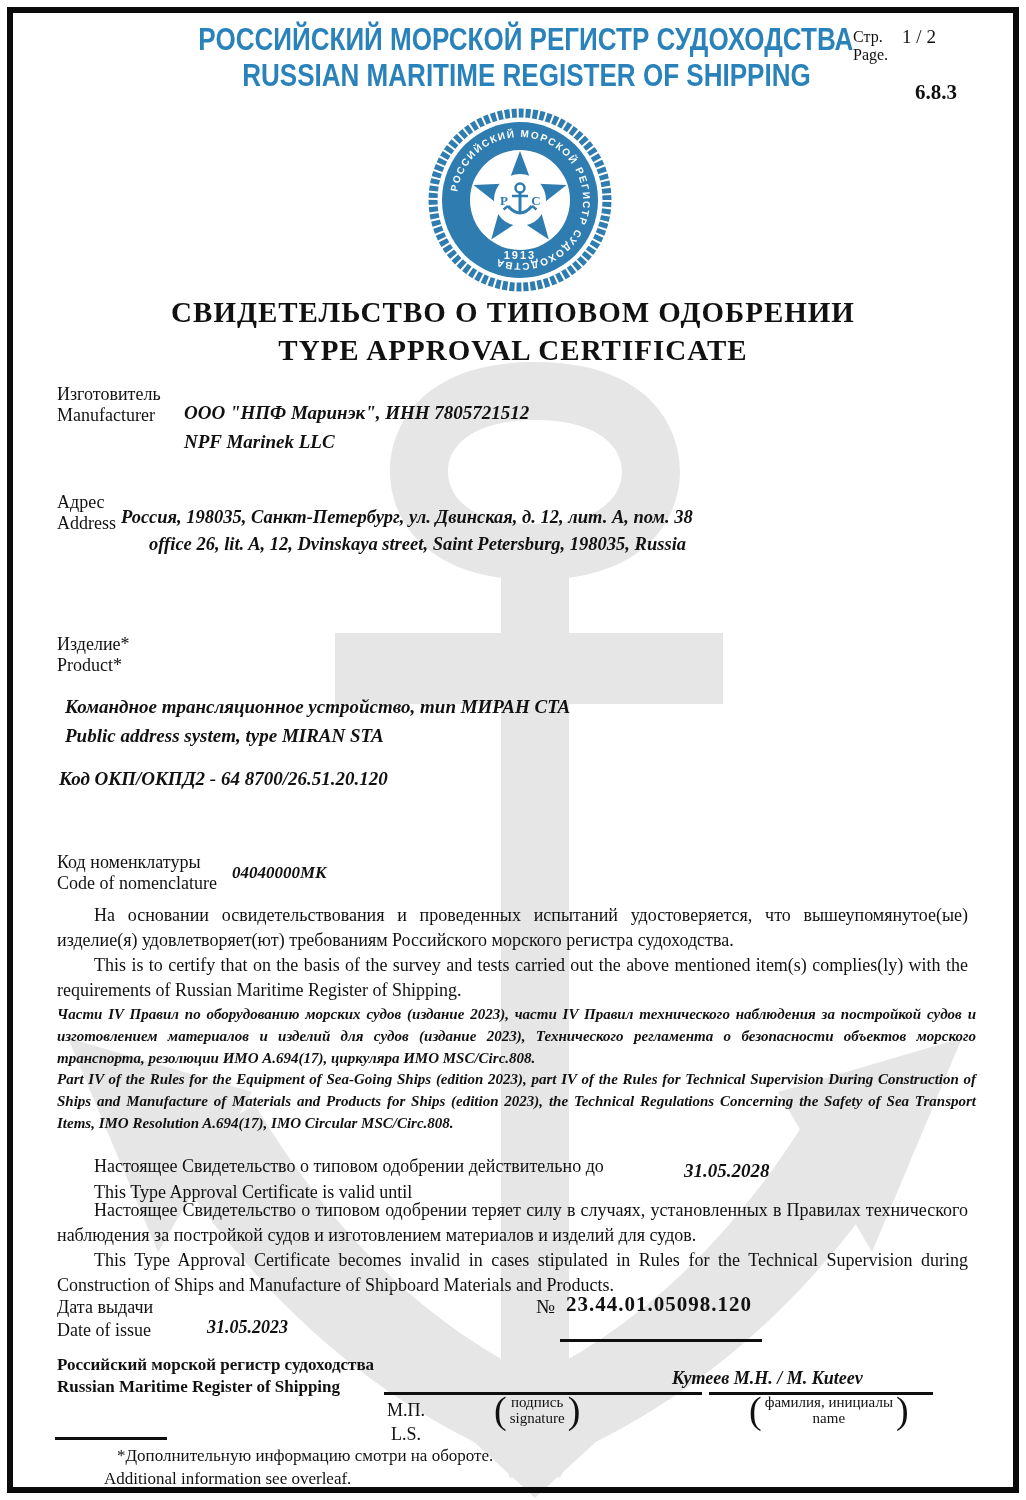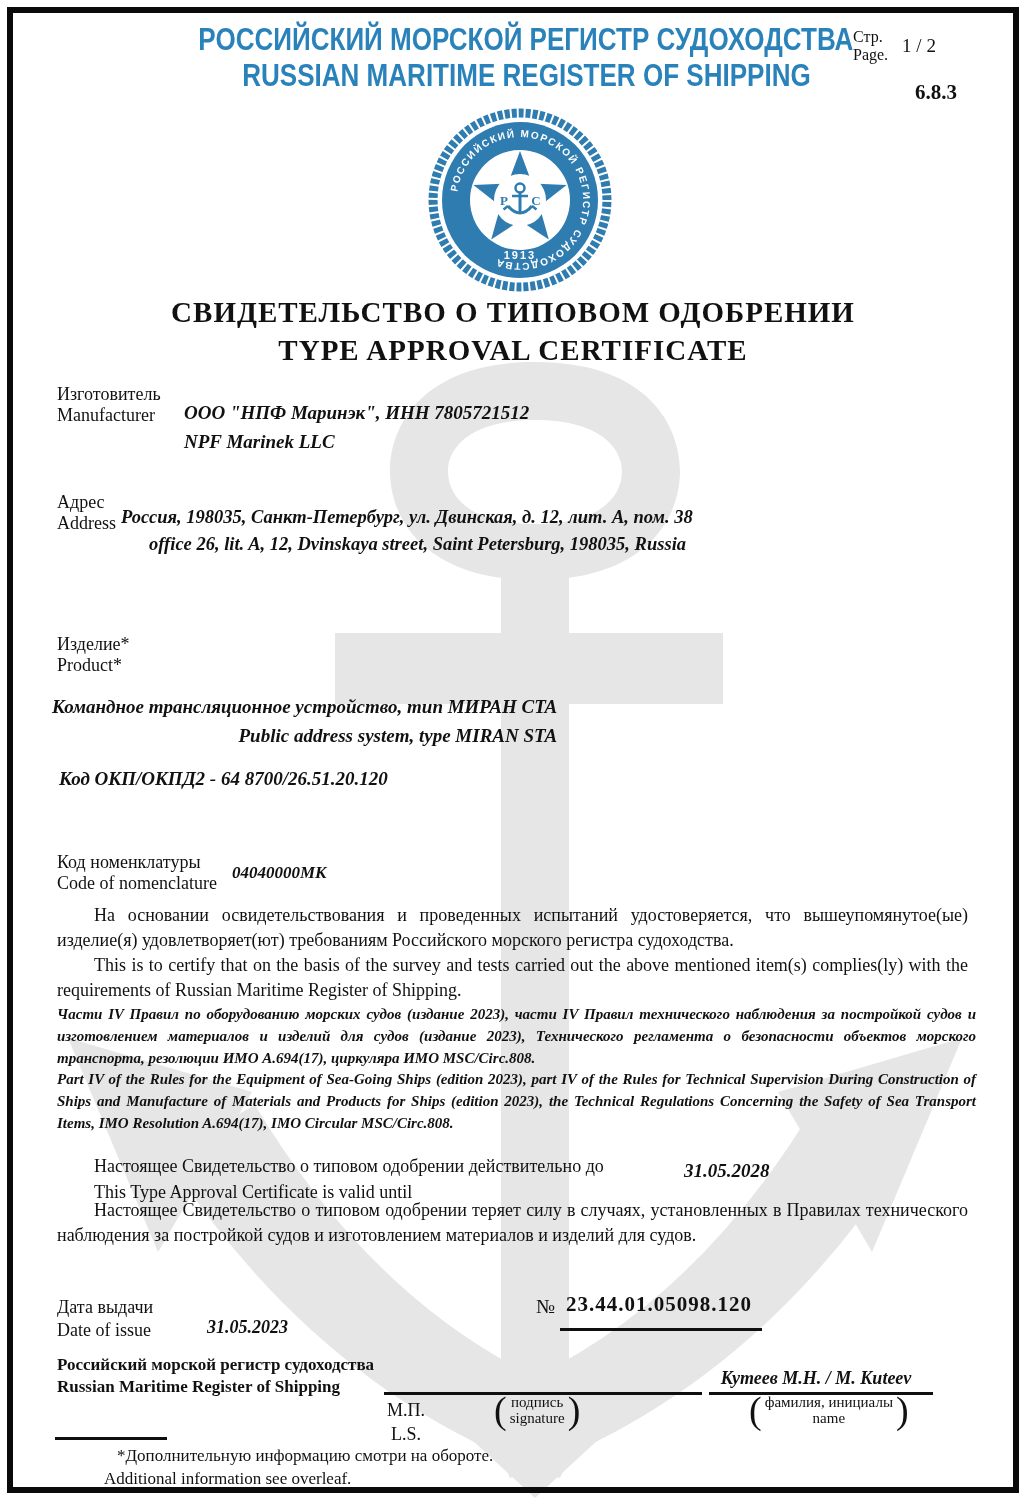--- a/index.html
+++ b/index.html
@@ -4,35 +4,35 @@
 <style>
   html,body{margin:0;padding:0;background:#fff;}
   .page{position:relative;width:1026px;height:1500px;background:#fff;overflow:hidden;
         font-family:"Liberation Serif","DejaVu Serif",serif;color:#111;}
   .frame{position:absolute;left:7px;top:7px;right:7px;bottom:7px;border:6px solid #0a0a0a;pointer-events:none;z-index:3;}
   .wm{position:absolute;left:0;top:0;width:1026px;height:1500px;z-index:0;}
   .layer{position:absolute;z-index:1;}
   .blue-head{left:0;right:0;text-align:center;color:#2a82ba;font-family:"Liberation Sans","DejaVu Sans",sans-serif;
              font-weight:bold;font-size:31px;line-height:32px;}
   .blue-head span{display:inline-block;transform:scaleX(0.84);transform-origin:center;white-space:nowrap;}
-  .pageinfo{display:flex;align-items:center;gap:14px;font-size:16px;line-height:18px;}
+  .pageinfo{display:flex;align-items:flex-start;gap:14px;font-size:16px;line-height:18px;}
   .formcode{font-weight:bold;font-size:21px;}
   .doc-title{left:14px;right:14px;text-align:center;font-weight:bold;font-size:29px;letter-spacing:1px;white-space:nowrap;}
   .lbl{font-size:18px;line-height:21px;}
   .val{font-weight:bold;font-style:italic;font-size:19px;line-height:29px;}
   .para{width:911px;font-size:18px;line-height:25px;text-align:justify;}
   .para p{margin:0;text-indent:37px;}
   .rules{width:919px;font-size:15px;line-height:21.8px;text-align:justify;font-weight:bold;font-style:italic;}
   .rules p{margin:0;}
   .bold-noital{font-weight:bold;font-size:17px;line-height:22px;}
   .hline{background:#0f0f0f;height:3px;}
   .paren-group{display:flex;align-items:center;}
   .paren{font-size:38px;font-weight:400;line-height:30px;}
   .paren-col{text-align:center;font-size:15px;line-height:16px;padding:0 3px;}
-  .numline{font-weight:bold;font-size:21px;letter-spacing:1px;border-bottom:3px solid #0f0f0f;padding:0 10px 11px 6px;}
+  .numline{font-weight:bold;font-size:21px;letter-spacing:1px;border-bottom:3px solid #0f0f0f;padding:0 10px 22px 6px;}
   .nosign{font-size:20px;}
   .small-note{font-size:17px;line-height:20px;}
 </style>
 </head>
 <body>
 
 <div class="page">
 
   <svg class="wm" viewBox="0 0 1026 1500" aria-hidden="true">
     <g fill="#e6e6e6">
@@ -109,21 +109,21 @@
   </div>
   <div class="layer val" style="left:121px;top:504px;font-size:18.5px;line-height:27px;">
     <div>Россия, 198035, Санкт-Петербург, ул. Двинская, д. 12, лит. А, пом. 38</div>
     <div style="padding-left:28px;">office 26, lit. A, 12, Dvinskaya street, Saint Petersburg, 198035, Russia</div>
   </div>
 
   <div class="layer lbl" style="left:57px;top:634px;">
     <div>Изделие*</div>
     <div>Product*</div>
   </div>
-  <div class="layer val" style="left:52px;top:692px;text-align:right;">
+  <div class="layer val" style="left:65px;top:692px;">
     <div>Командное трансляционное устройство, тип МИРАН СТА</div>
     <div>Public address system, type MIRAN STA</div>
   </div>
 
   <div class="layer val" style="left:59px;top:764px;">
     <div>Код ОКП/ОКПД2 - 64 8700/26.51.20.120</div>
   </div>
 
   <div class="layer lbl" style="left:57px;top:852px;">
     <div>Код номенклатуры</div>
@@ -142,20 +142,21 @@
   </div>
 
   <div class="layer" style="left:94px;top:1144px;font-size:18px;line-height:26px;margin-top:9px;">
     <div>Настоящее Свидетельство о типовом одобрении действительно до</div>
     <div>This Type Approval Certificate is valid until</div>
   </div>
   <div class="layer val" style="left:684px;top:1156px;font-size:19px;">31.05.2028</div>
 
   <div class="layer para" style="left:57px;top:1198px;">
     <p>Настоящее Свидетельство о типовом одобрении теряет силу в случаях, установленных в Правилах технического наблюдения за постройкой судов и изготовлением материалов и изделий для судов.</p>
+    <p>This Type Approval Certificate becomes invalid in cases stipulated in Rules for the Technical Supervision during Construction of Ships and Manufacture of Shipboard Materials and Products.</p>
   </div>
 
   <div class="layer lbl" style="left:57px;top:1296px;font-size:18px;line-height:23px;">
     <div>Дата выдачи</div>
     <div>Date of issue</div>
   </div>
   <div class="layer val" style="left:207px;top:1313px;font-size:18px;">31.05.2023</div>
   <div class="layer nosign" style="left:536px;top:1295px;">№</div>
   <div class="layer numline" style="left:560px;top:1292px;">23.44.01.05098.120</div>
 
@@ -170,21 +171,21 @@
 
   <div class="layer paren-group" style="left:494px;top:1394px;">
     <span class="paren">(</span>
     <span class="paren-col">
       <div>подпись</div>
       <div>signature</div>
     </span>
     <span class="paren">)</span>
   </div>
 
-  <div class="layer val" style="left:704px;top:1364px;width:224px;font-size:18px;text-align:center;">Кутеев М.Н. / M. Kuteev</div>
+  <div class="layer val" style="left:672px;top:1364px;width:224px;font-size:18px;">Кутеев М.Н. / M. Kuteev</div>
   <div class="layer hline" style="left:709px;top:1392px;width:224px;"></div>
   <div class="layer paren-group" style="left:749px;top:1394px;">
     <span class="paren">(</span>
     <span class="paren-col">
       <div>фамилия, инициалы</div>
       <div>name</div>
     </span>
     <span class="paren">)</span>
   </div>
 

